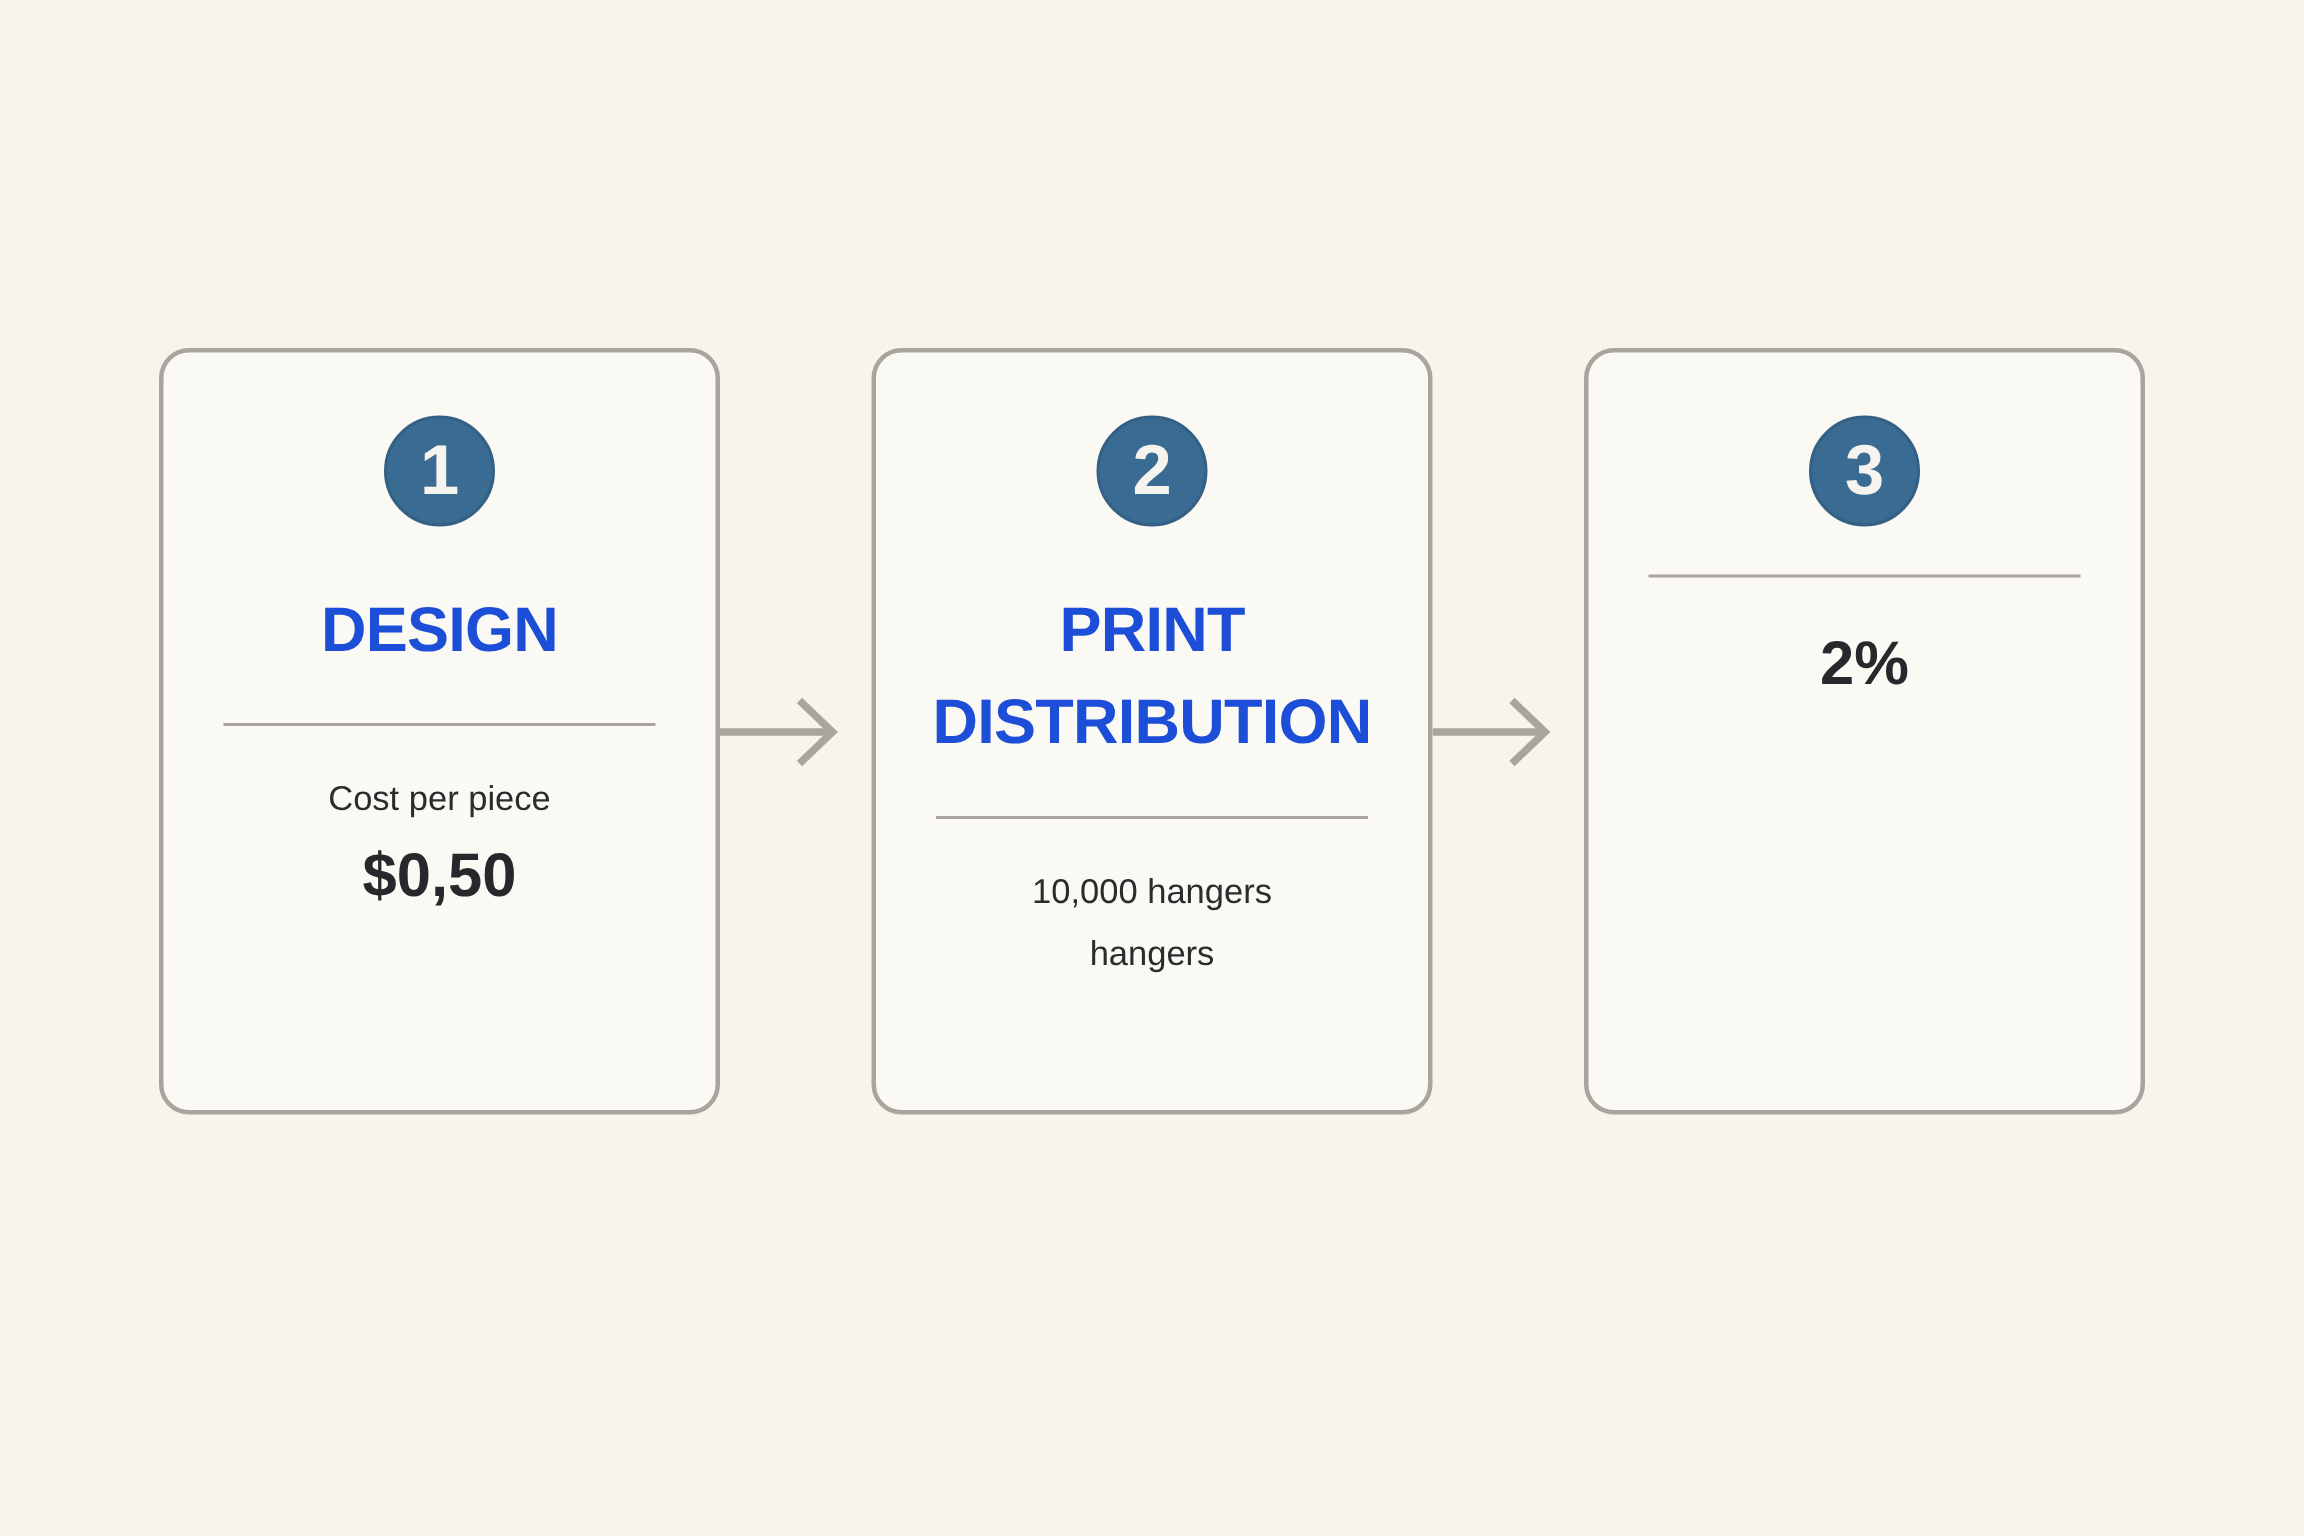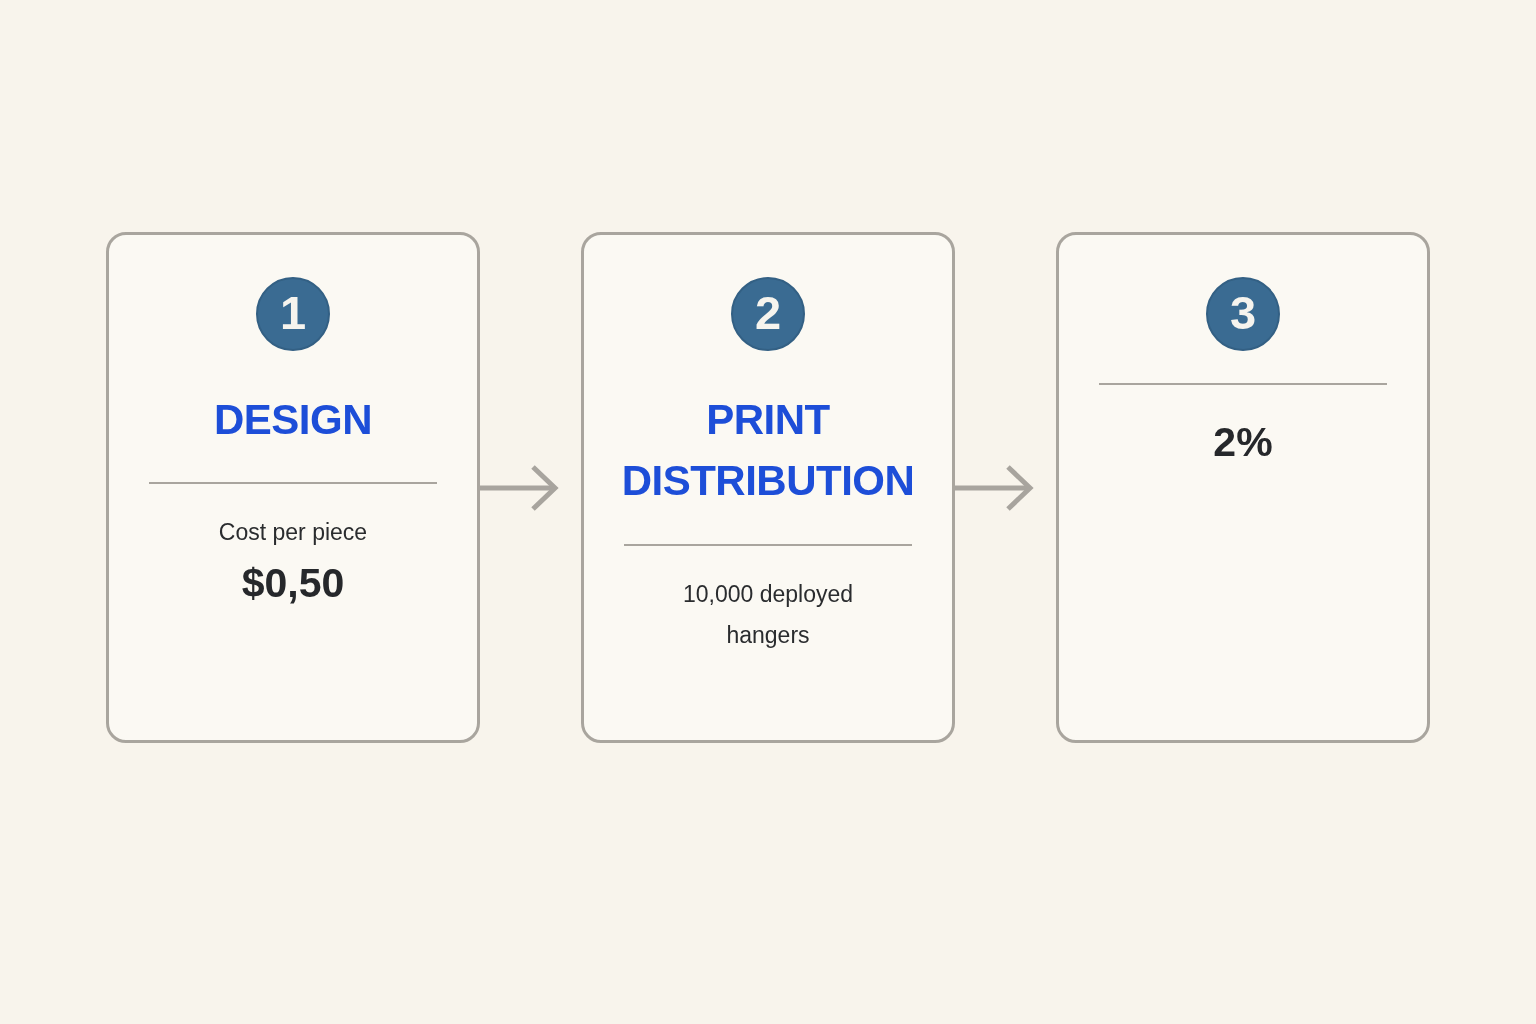--- a/index.html
+++ b/index.html
@@ -99,21 +99,21 @@
     <div class="step-card">
       <div class="number-badge">
         <span>2</span>
       </div>
       <div class="step-title">
         <div>PRINT</div>
         <div>DISTRIBUTION</div>
       </div>
       <div class="divider"></div>
       <div class="step-detail">
-        <div class="detail-text">10,000 deployed</div>
+        <div class="detail-text">10,000 hangers</div>
         <div class="detail-text">hangers</div>
       </div>
     </div>
 
     <svg class="arrow" viewBox="0 0 101 64" xmlns="http://www.w3.org/2000/svg">
       <line x1="0" y1="32" x2="74" y2="32" stroke="#a8a49e" stroke-width="5"></line>
       <polyline points="53,11 75,32 53,53" fill="none" stroke="#a8a49e" stroke-width="5"></polyline>
     </svg>
 
     <div class="step-card">

